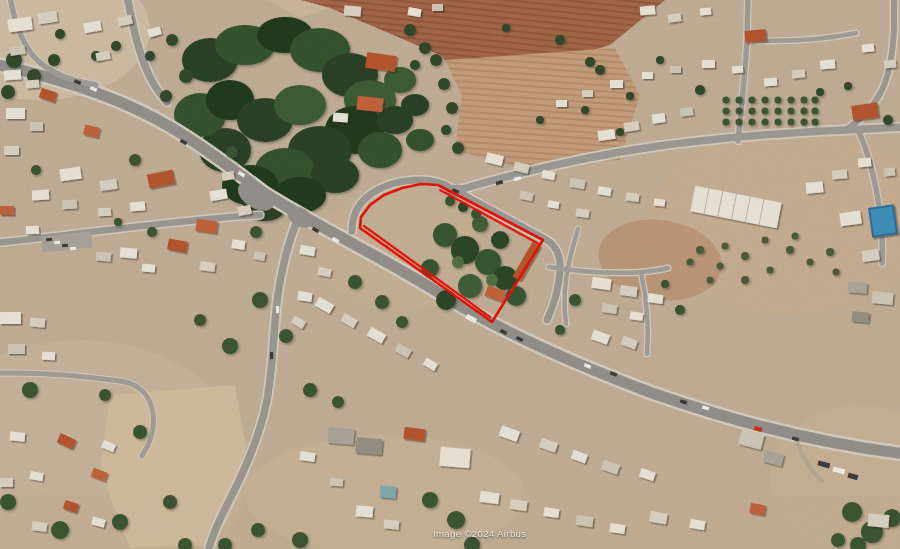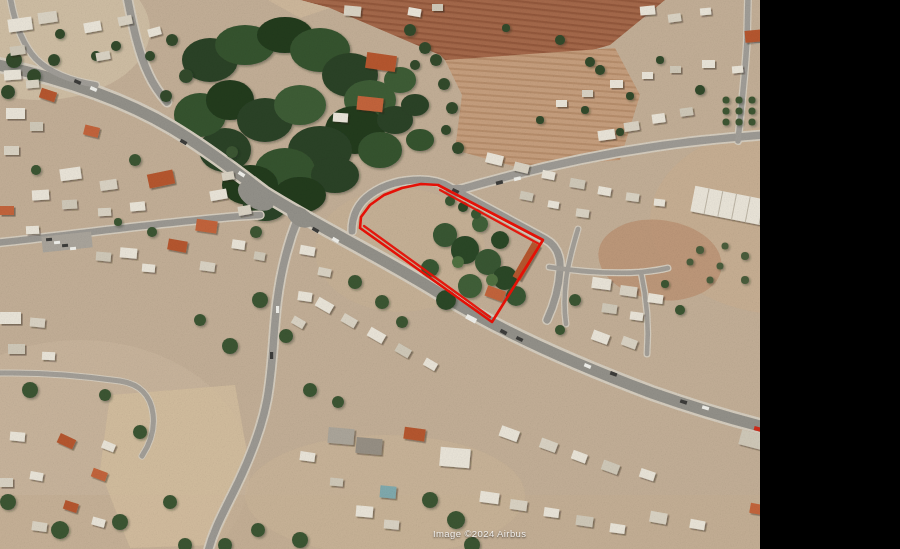--- a/index.html
+++ b/index.html
@@ -1,16 +1,16 @@
 <!DOCTYPE html>
 <html><head>
 <meta charset="utf-8">
 <style>
   html,body{margin:0;padding:0;background:#000;}
-  .screen{position:relative;width:760px;height:549px;overflow:hidden;font-family:"Liberation Sans",sans-serif;}
+  .screen{position:relative;width:900px;height:549px;overflow:hidden;font-family:"Liberation Sans",sans-serif;}
   .screen svg{position:absolute;left:0;top:0;}
   .attribution{position:absolute;left:433px;top:528px;font-size:9.5px;letter-spacing:.4px;
     color:rgba(255,255,255,.85);text-shadow:0 1px 2px rgba(0,0,0,.7);pointer-events:none;white-space:nowrap;}
   
   .b0{fill:#e9e4d8}.b1{fill:#d9d2c3}.b2{fill:#cfc8b8}.gr{fill:#aba59a}.gr2{fill:#968f84}
   .ro{fill:#b5572f}.ro2{fill:#c2643a}.teal{fill:#7fa9ad}
   .car-d{fill:#3c3c3a}.car-w{fill:#eeeee9}.car-r{fill:#cf2a18}
   .boundary{fill:none;stroke-linejoin:round;stroke-linecap:round;}
 </style>
 </head>

